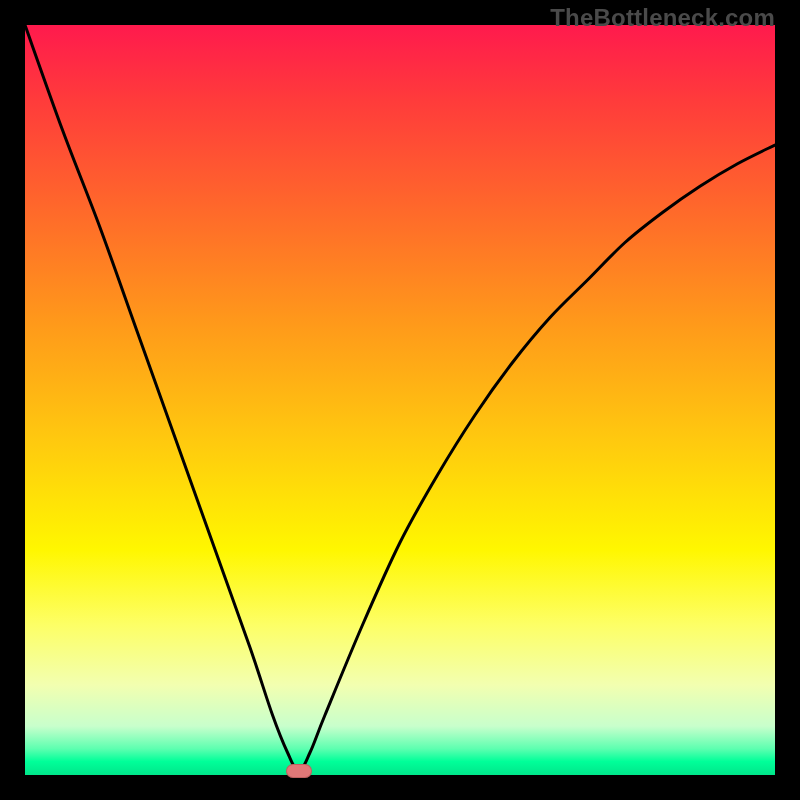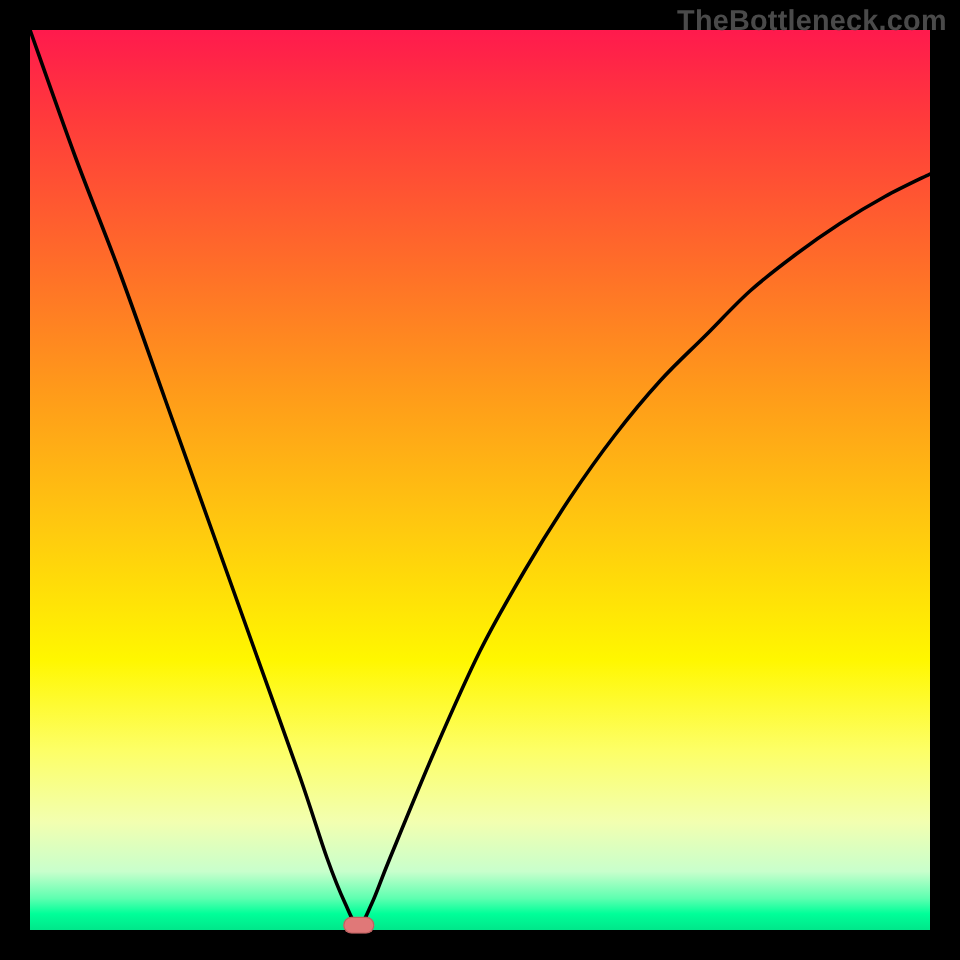--- a/index.html
+++ b/index.html
@@ -28,21 +28,21 @@
       #c8ffcc 93.5%,
       #5dffb0 96.5%,
       #00ff99 98.2%,
       #00e68a 100%
     );
   }
   .plot svg { position: absolute; left: 0; top: 0; width: 100%; height: 100%; }
   .watermark {
     position: absolute;
     top: 4px;
-    right: 11px;
+    right: 25px;
     color: #4a4a4a;
     font-size: 24px;
     font-weight: 600;
     letter-spacing: 0.2px;
     user-select: none;
   }
   .marker {
     position: absolute;
     width: 26px;
     height: 14px;

